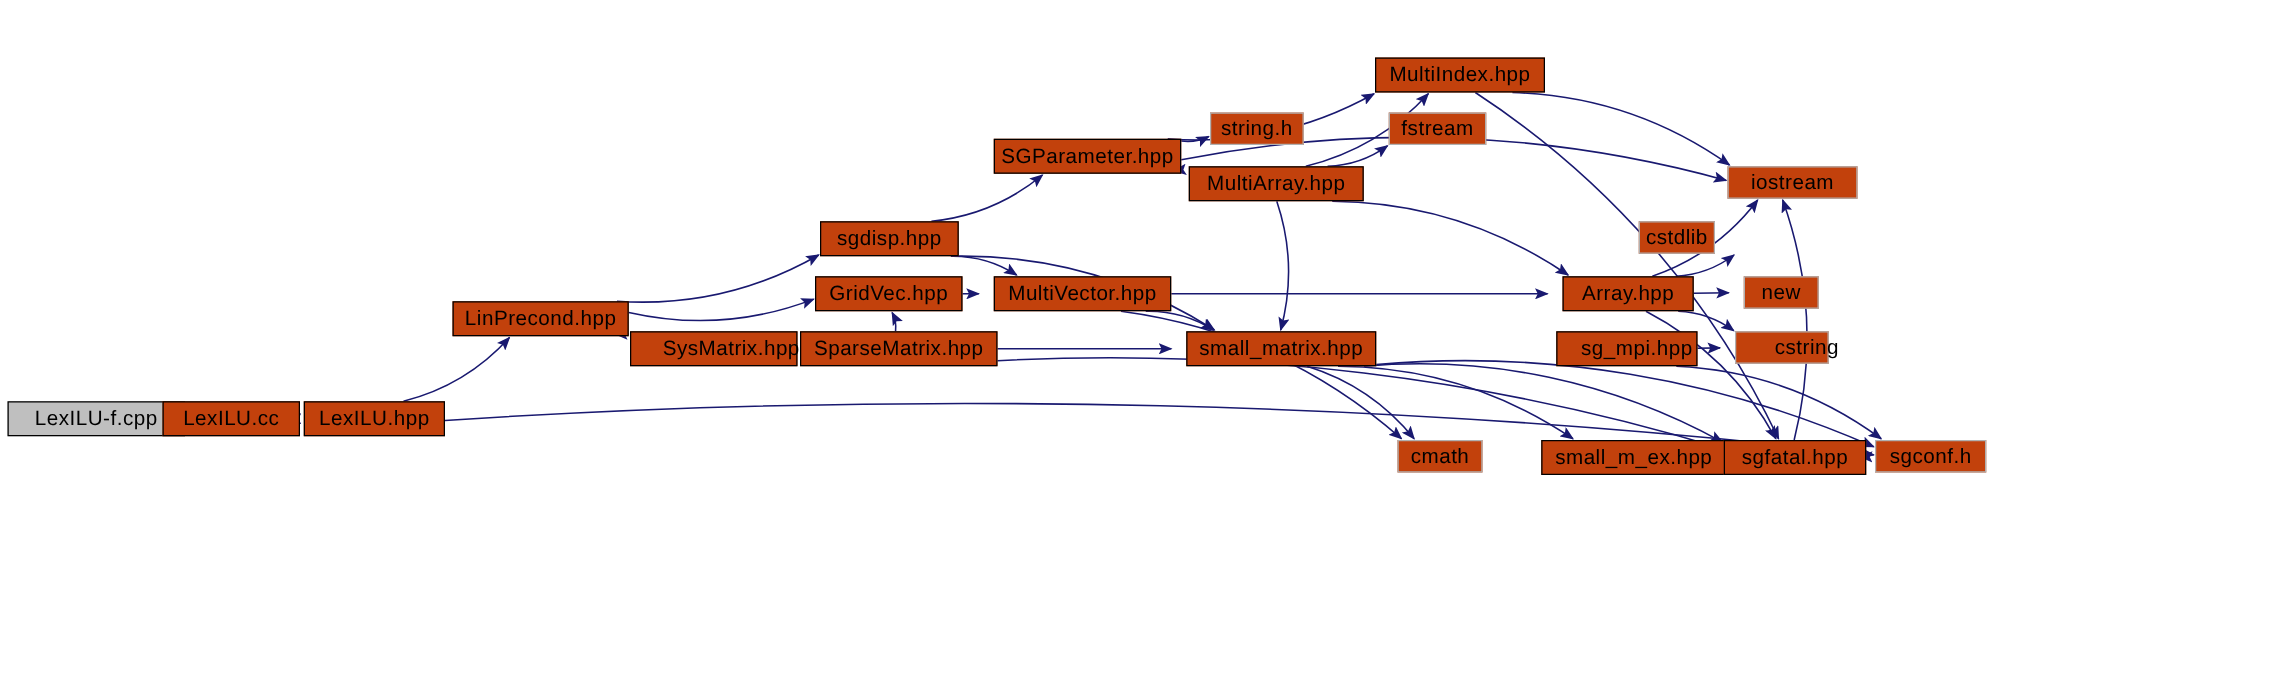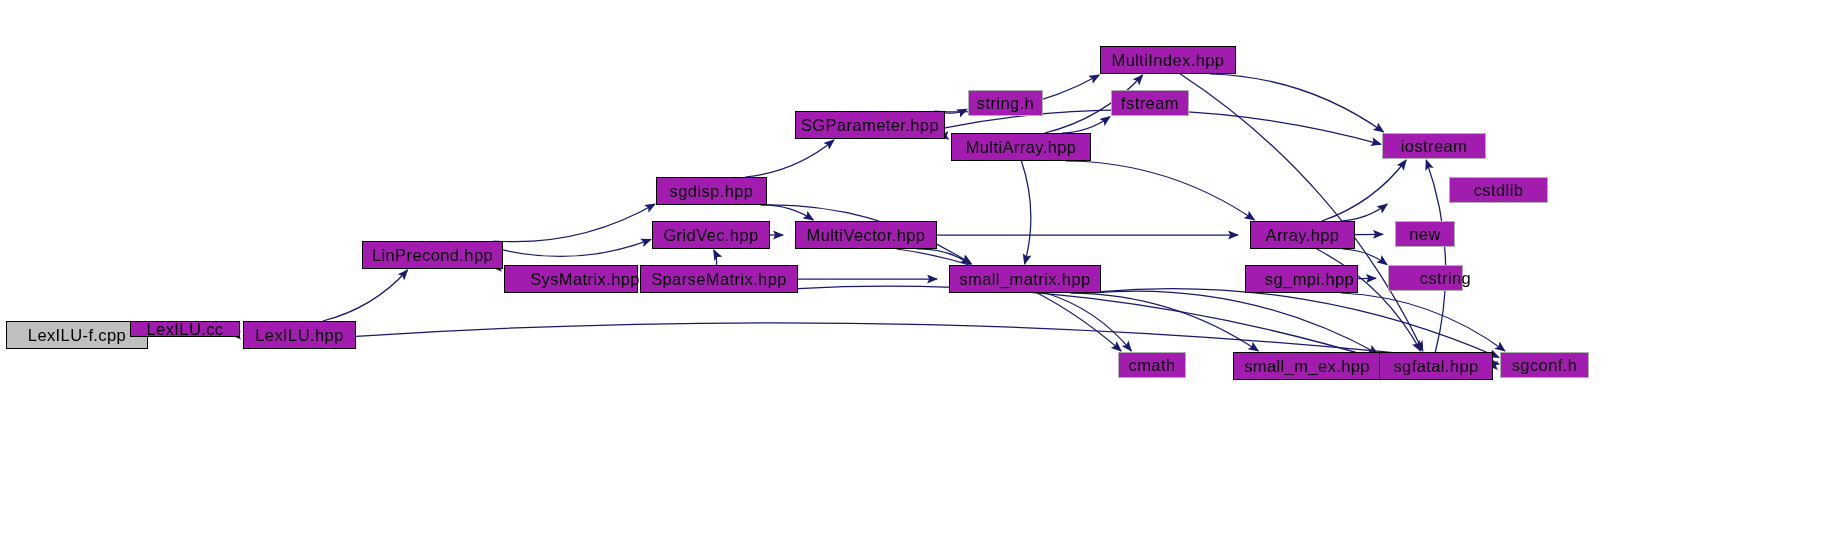--- a/index.html
+++ b/index.html
@@ -8,21 +8,21 @@
   svg#edges{position:absolute;left:0;top:0;width:1824px;height:544px;pointer-events:none;}
   .node{
     position:absolute;
     box-sizing:border-box;
     display:flex;align-items:center;justify-content:center;
     white-space:nowrap;
     font-size:16.5px;
     line-height:1;
     color:#000000;
     letter-spacing:0.4px;
-    background:#a21caf;
+    background:#c2410c;
   }
   .node.proj{border:1.3px solid #000000;}
   .node.sys{border:1.3px solid #b0b0b0;}
   .node.root{border:1.3px solid #000000;background:#bfbfbf;}
 </style>
 </head>
 <body>
 
 <div id="canvas">
 
@@ -75,21 +75,21 @@
         <path d="M1381,366 L1367,366" marker-end="url(#arrow)"></path>
         <path d="M1493,365.4746543778802 L1488,365.4193548387097" marker-end="url(#arrow)"></path>
         <path d="M1435.331818181818,352 C1451.5078181818183,287.7236363636364 1448.3921818181818,222.44363636363636 1426.168181818182,160" marker-end="url(#arrow)"></path>
       </g>
   </svg>
 
   <div id="node-layer">
       <div class="node root" style="left: 6px; top: 321px; width: 142px; height: 28px;">
         <span>LexILU-f.cpp</span>
       </div>
-      <div class="node proj" style="left: 130px; top: 321px; width: 110px; height: 16px;">
+      <div class="node proj" style="left: 130px; top: 321px; width: 110px; height: 28px;">
         <span>LexILU.cc</span>
       </div>
       <div class="node proj" style="left: 243px; top: 321px; width: 113px; height: 28px; text-align: right;">
         <span>LexILU.hpp</span>
       </div>
       <div class="node proj" style="left: 362px; top: 241px; width: 141px; height: 28px;">
         <span>LinPrecond.hpp</span>
       </div>
       <div class="node proj" style="left: 504px; top: 265px; width: 134px; height: 28px; padding-left: 28px;">
         <span>SysMatrix.hpp</span>
@@ -120,21 +120,21 @@
       </div>
       <div class="node sys" style="left: 1111px; top: 90px; width: 78px; height: 26px;">
         <span>fstream</span>
       </div>
       <div class="node proj" style="left: 949px; top: 265px; width: 152px; height: 28px;">
         <span>small_matrix.hpp</span>
       </div>
       <div class="node sys" style="left: 1382px; top: 133px; width: 104px; height: 26px; text-align: right;">
         <span>iostream</span>
       </div>
-      <div class="node sys" style="left: 1449px; top: 177px; width: 99px; height: 26px;">
+      <div class="node sys" style="left: 1311px; top: 177px; width: 61px; height: 26px;">
         <span>cstdlib</span>
       </div>
       <div class="node sys" style="left: 1395px; top: 221px; width: 60px; height: 26px;">
         <span>new</span>
       </div>
       <div class="node sys" style="left: 1388px; top: 265px; width: 75px; height: 26px; padding-left: 40px;">
         <span>cstring</span>
       </div>
       <div class="node proj" style="left: 1250px; top: 221px; width: 105px; height: 28px;">
         <span>Array.hpp</span>

